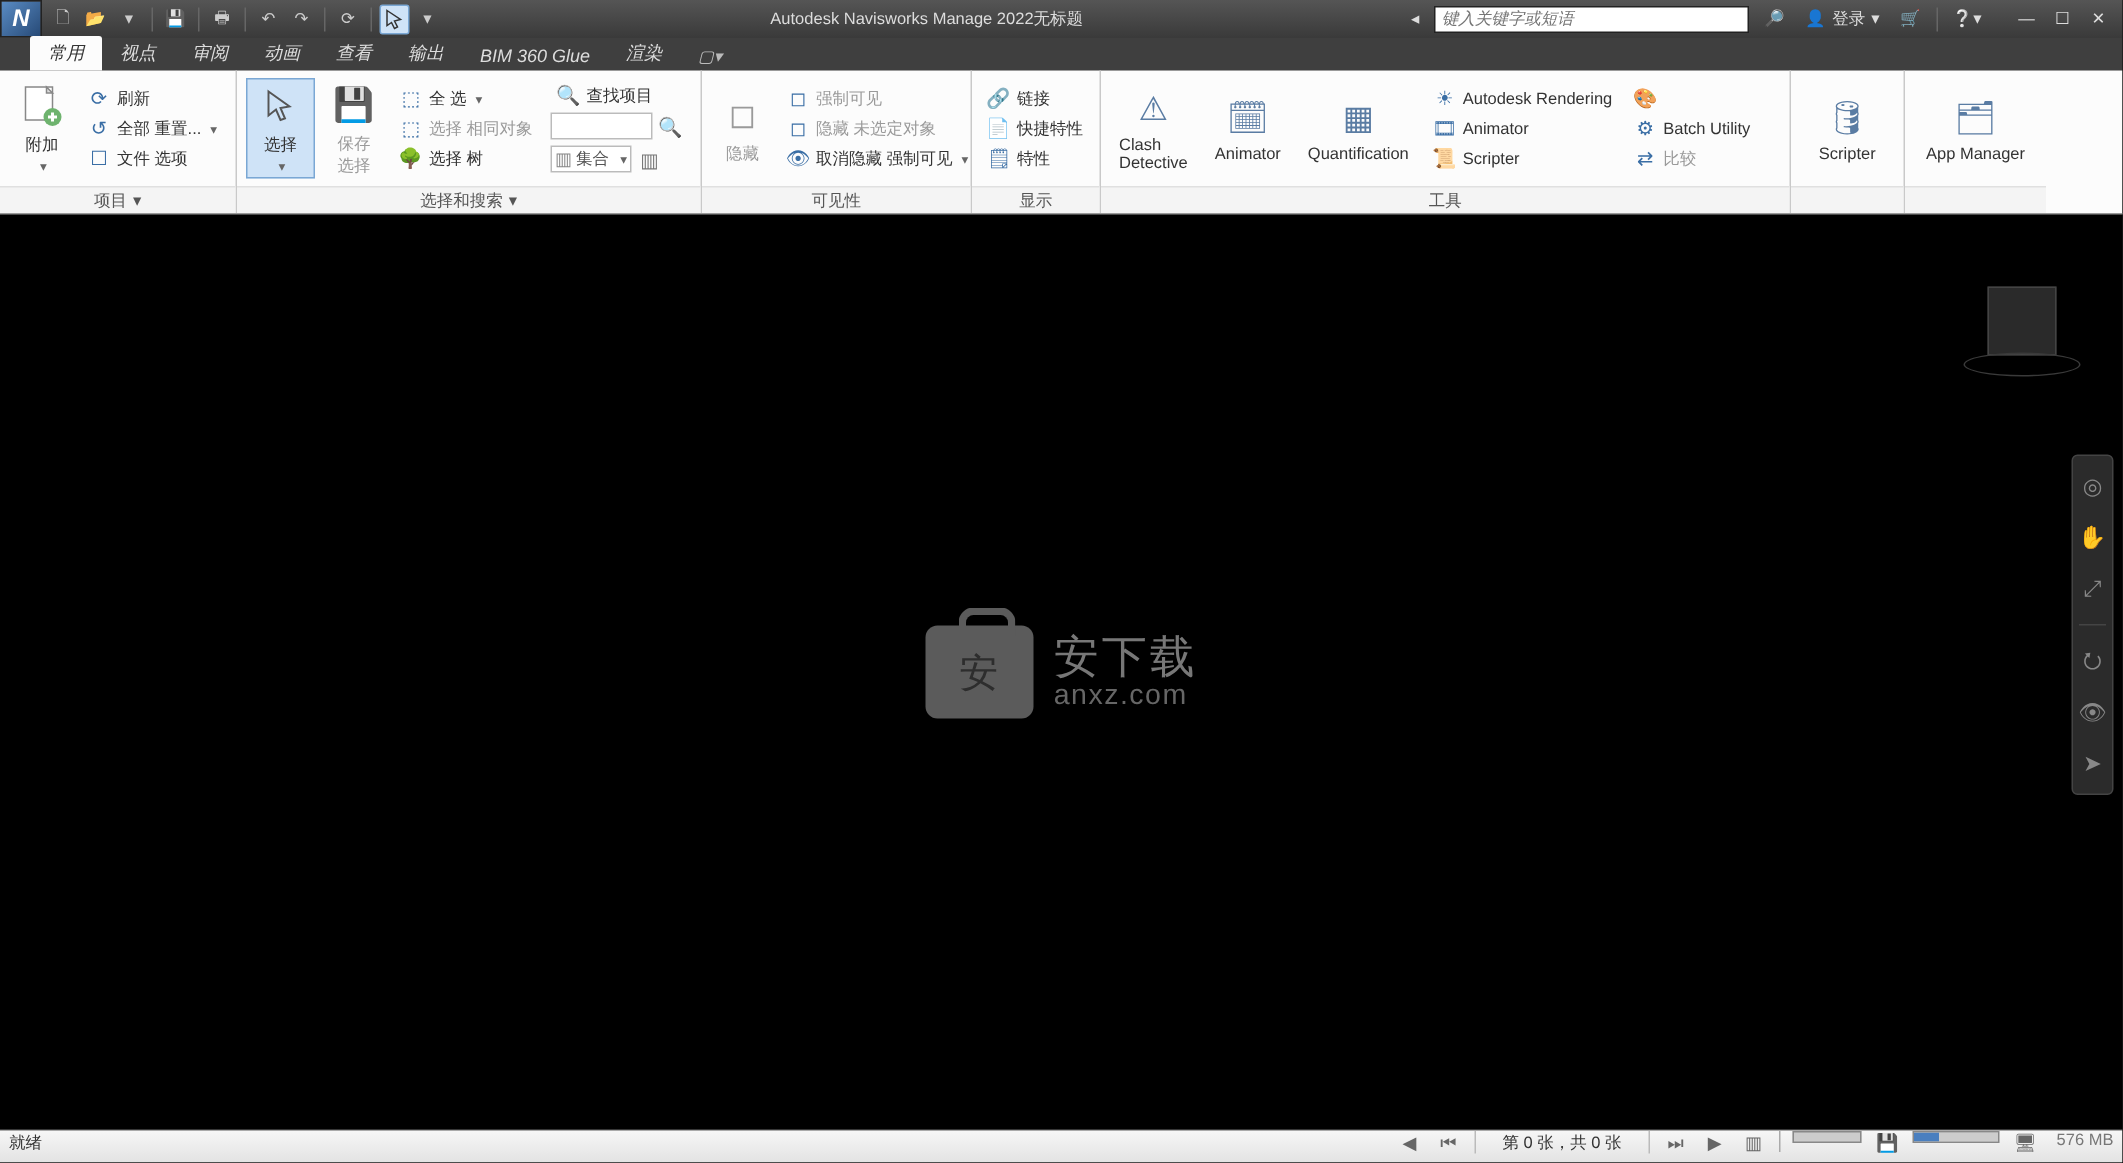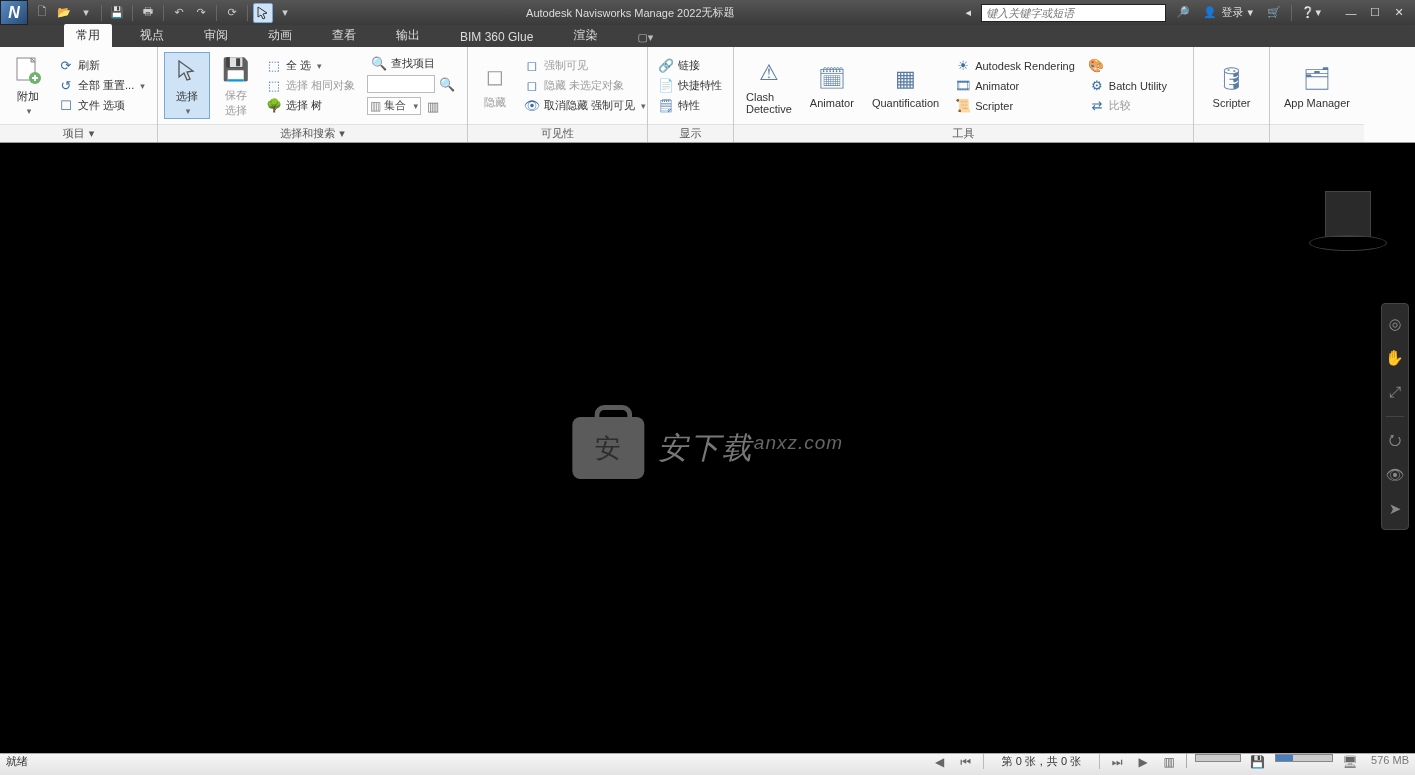--- a/index.html
+++ b/index.html
@@ -7,27 +7,27 @@
 
   
   .titlebar { height: 25px; background: linear-gradient(#555, #3a3a3a); display: flex; align-items: center; color: #ddd; font-size: 11px; }
   .app-icon { width: 28px; height: 25px; background: linear-gradient(135deg,#5a8cc4,#274a77); display:flex; align-items:center; justify-content:center; color:#fff; font-weight:bold; font-size:16px; font-style:italic; border:1px solid #222; }
   .qat { display:flex; align-items:center; gap:2px; padding:0 4px; }
   .qat .qbtn { width:20px; height:20px; display:flex; align-items:center; justify-content:center; color:#ccc; cursor:pointer; border-radius:2px; }
   .qat .sep { width:1px; height:16px; background:#666; margin:0 3px; }
   .qat .qbtn.sel { background:#cfe3f7; border:1px solid #7aa7d4; color:#333; }
   .title-center { flex:1; text-align:center; display:flex; align-items:center; justify-content:center; }
   .title-right { display:flex; align-items:center; gap:6px; padding-right:4px; }
-  .search-box { height:18px; width:185px; background:#fff; border:1px solid #222; font-size:11px; font-style:italic; padding:0 4px; color:#777; }
+  .search-box { height:18px; width:210px; background:#fff; border:1px solid #222; font-size:11px; font-style:italic; padding:0 4px; color:#777; }
   .tbtn { display:flex; align-items:center; gap:4px; color:#ddd; cursor:pointer; padding:0 4px; }
   .win-btns { display:flex; gap:0; margin-left:8px; }
   .win-btns .wb { width:24px; height:18px; display:flex; align-items:center; justify-content:center; color:#ddd; cursor:pointer; }
 
   
-  .menubar { height:22px; background:#3f3f3f; display:flex; align-items:flex-end; padding-left:64px; gap:16px; font-size:12px; color:#ddd; }
+  .menubar { height:22px; background:#3f3f3f; display:flex; align-items:flex-end; padding-left:20px; gap:0; font-size:12px; color:#ddd;font-style:italic; }
   .menubar .tab { padding:3px 12px 3px; cursor:pointer; }
   .menubar .tab.active { background:#fcfcfc; color:#333; border-radius:2px 2px 0 0; }
   .menubar .tailicon { margin-left:12px; color:#bbb; font-size:11px; display:flex; align-items:center; gap:6px; padding-bottom:3px;}
 
   
   .ribbon { background:#fcfcfc; height:96px; display:flex; border-bottom:1px solid #9a9a9a; }
   .panel { border-right:1px solid #c9c9c9; display:flex; flex-direction:column; }
   .panel-body { flex:1; display:flex; align-items:center; padding:2px 6px; gap:4px; }
   .panel-title { height:18px; font-size:11px; color:#555; text-align:center; border-top:1px solid #e0e0e0; background:#f4f4f4; display:flex; align-items:center; justify-content:center; gap:4px;}
   .bigbtn { display:flex; flex-direction:column; align-items:center; justify-content:center; gap:2px; padding:2px 6px; font-size:11px; color:#333; cursor:pointer; min-width:42px; }
@@ -42,21 +42,21 @@
   .minisel::after { content:"▾"; position:absolute; right:2px; font-size:9px; color:#666;}
   .iconbtn { width:20px; height:20px; border:1px solid transparent; display:flex; align-items:center; justify-content:center; font-size:13px; color:#777; cursor:pointer;}
   .greybtn .ico, .greybtn, .greylbl { color:#9a9a9a !important; }
 
   
   .viewport { flex:1; background:#000; position:relative; overflow:hidden; }
   .watermark { position:absolute; left:50%; top:50%; transform:translate(-50%,-50%); color:#696969; display:flex; align-items:center; gap:14px; }
   .wm-icon { width:72px; height:62px; border-radius:8px; background:#5b5b5b; position:relative; }
   .wm-icon::before { content:""; position:absolute; top:-12px; left:22px; width:28px; height:14px; border:5px solid #5b5b5b; border-bottom:none; border-radius:10px 10px 0 0; }
   .wm-icon::after { content:"安"; position:absolute; inset:0; display:flex; align-items:center; justify-content:center; color:#2d2d2d; font-size:26px;}
-  .wm-text { display:flex; flex-direction:row; line-height:1;font-style:italic; }
+  .wm-text { display:flex; flex-direction:column; line-height:1; }
   .wm-text .l1 { font-size:30px; color:#777; letter-spacing:2px;}
   .wm-text .l2 { font-size:19px; color:#666; letter-spacing:1px;}
 
   .cube { position:absolute; top:48px; right:28px; width:78px; height:78px; }
   .cube .face { position:absolute; left:16px; top:0; width:46px; height:46px; background:#2a2a2a; border:1px solid #444; }
   .cube .ring { position:absolute; left:0; top:44px; width:78px; height:16px; border:1px solid #3a3a3a; border-radius:50%; }
 
   .navbar { position:absolute; right:6px; top:160px; width:28px; background:#2b2b2b; border:1px solid #444; border-radius:4px; display:flex; flex-direction:column; align-items:center; gap:14px; padding:10px 0; }
   .navbar .nb { width:20px; height:20px; color:#888; font-size:15px; display:flex; align-items:center; justify-content:center; cursor:pointer;}
 

